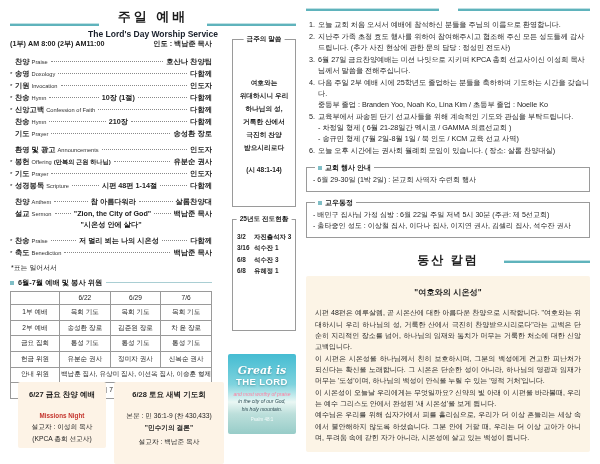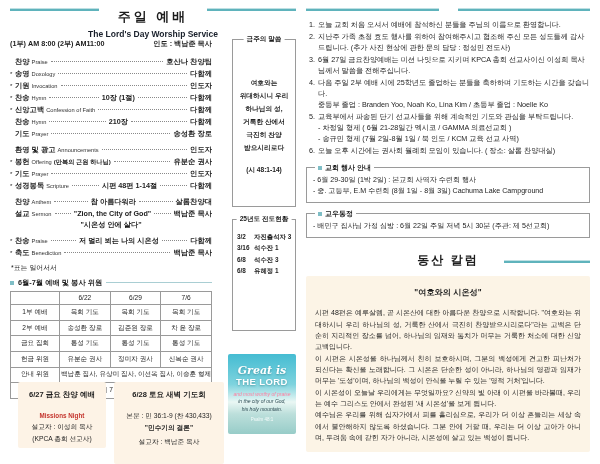--- a/index.html
+++ b/index.html
@@ -6,21 +6,21 @@
   body{
     width:600px;height:464px;background:#ffffff;position:relative;overflow:hidden;
     font-family:"Liberation Sans","DejaVu Sans",sans-serif;color:#1c1c1c;
     -webkit-font-smoothing:antialiased;
   }
   .page{position:absolute;top:8px;height:448px}
   .page-left{left:10px;width:286px}
   .page-right{left:306px;width:284px}
 
   
-  .phead{display:flex;align-items:flex-start;gap:19px}
+  .phead{display:flex;align-items:flex-end;gap:19px}
   .hline{flex:1;height:2px;background:#5fb3bc;border-top:1px solid #bfe0e3}
   .ptitle{font-size:13px;font-weight:bold;letter-spacing:3px;white-space:nowrap}
   .psub{text-align:center;font-size:8.5px;font-weight:bold;margin-top:3px;color:#19202b}
 
   
   .cols{display:flex;gap:20px;}
   .main{flex:1;min-width:0}
   .side{width:64px;flex-shrink:0}
 
   .inforow{display:flex;justify-content:space-between;font-size:7.2px;font-weight:bold;margin-bottom:8px}
@@ -391,29 +391,29 @@
       <span class="ntext">오늘 오후 시간에는 권사회 월례회 모임이 있습니다. ( 장소: 살롬 찬양대실)</span>
     </div>
   </div>
 
   <div class="rbox">
     <div class="rtitle">
       <span class="sq"></span>
       <span>교회 행사 안내</span>
     </div>
     <div class="ritem">-  6월 29-30일 (1박 2일) : 본교회 사역자 수련회 행사</div>
-    <div class="ritem">-  중. 고등부, E.M 수련회 (8월 1일 - 8월 3일) Cachuma Lake Campground</div>
   </div>
 
   <div class="rbox">
     <div class="rtitle">
       <span class="sq"></span>
       <span>교우동정</span>
     </div>
     <div class="ritem">-  배민구 집사님 가정 심방 : 6월 22일 주일 저녁 5시 30분 (주관: 제 5선교회)</div>
+    <div class="ritem">-  출타중인 성도 : 이상철 집사, 이다나 집사, 이지연 권사, 김셀리 집사, 석수잔 권사</div>
   </div>
 
   <div class="colhead">
     <span class="coltitle">동산 칼럼</span>
     <span class="colline"></span>
   </div>
 
   <div class="colbox">
     <div class="ctitle">"여호와의 시온성"</div>
     <p>시편 48편은 예루살렘, 곧 시온산에 대한 아름다운 찬양으로 시작합니다. "여호와는 위대하시니 우리 하나님의 성, 거룩한 산에서 극진히 찬양받으시리로다"라는 고백은 단순히 지리적인 장소를 넘어, 하나님의 임재와 통치가 머무는 거룩한 처소에 대한 신앙 고백입니다.</p>

